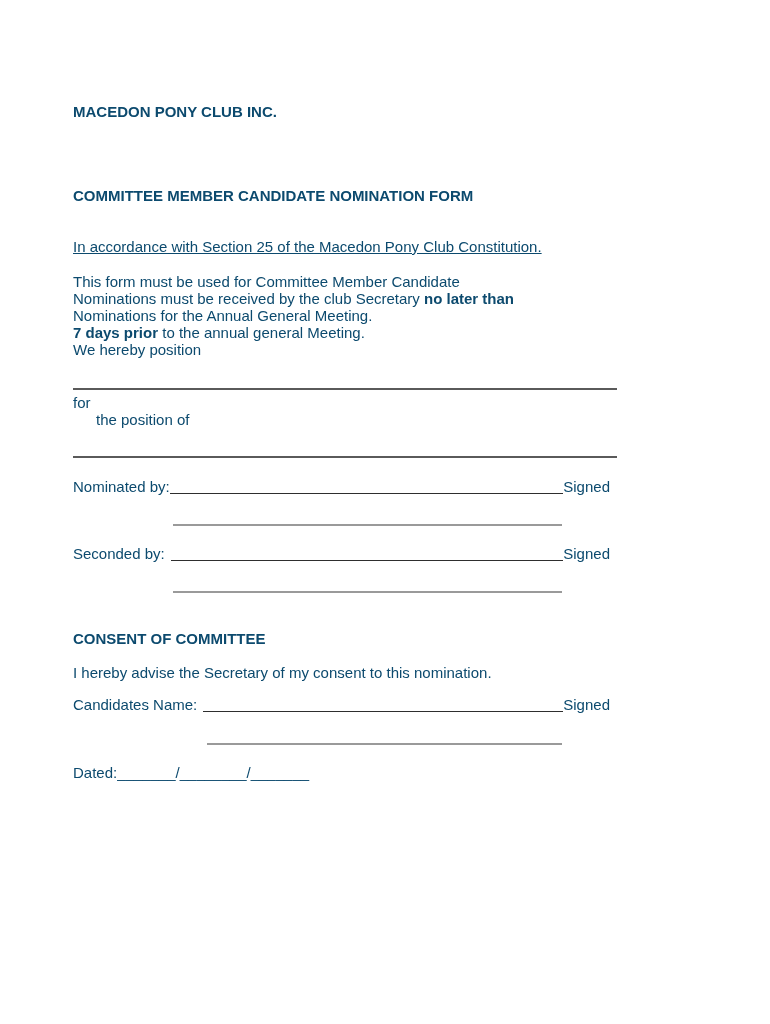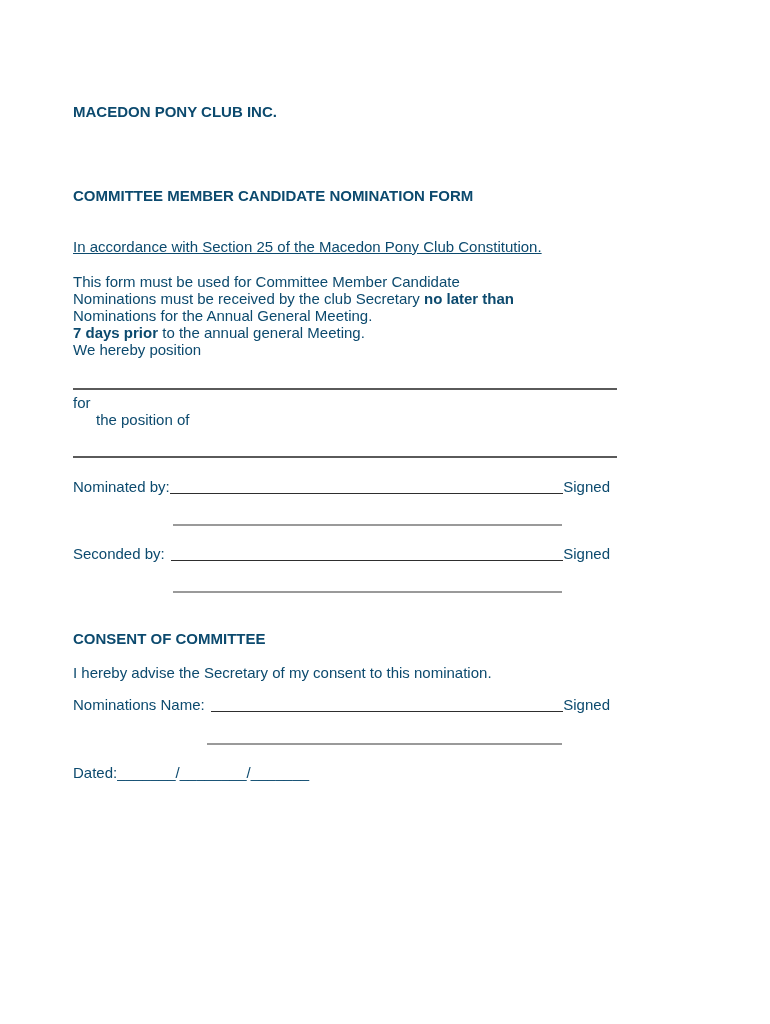--- a/index.html
+++ b/index.html
@@ -112,21 +112,21 @@
     <span>Signed</span>
   </div>
 
   <div id="uline-seconded" class="rule-light"></div>
 
   <div id="consent-heading" class="abs bold">CONSENT OF COMMITTEE</div>
 
   <div id="consent-statement" class="abs">I hereby advise the Secretary of my consent to this nomination.</div>
 
   <div id="row-candidate" class="sig-row">
-    <span class="gap">Nominations Name:</span>
+    <span class="gap">Candidates Name:</span>
     <span class="fill"></span>
     <span>Signed</span>
   </div>
 
   <div id="uline-candidate" class="rule-light"></div>
 
   <div id="dated-line" class="abs pre">Dated:_______/________/_______</div>
 
 </div>
 

